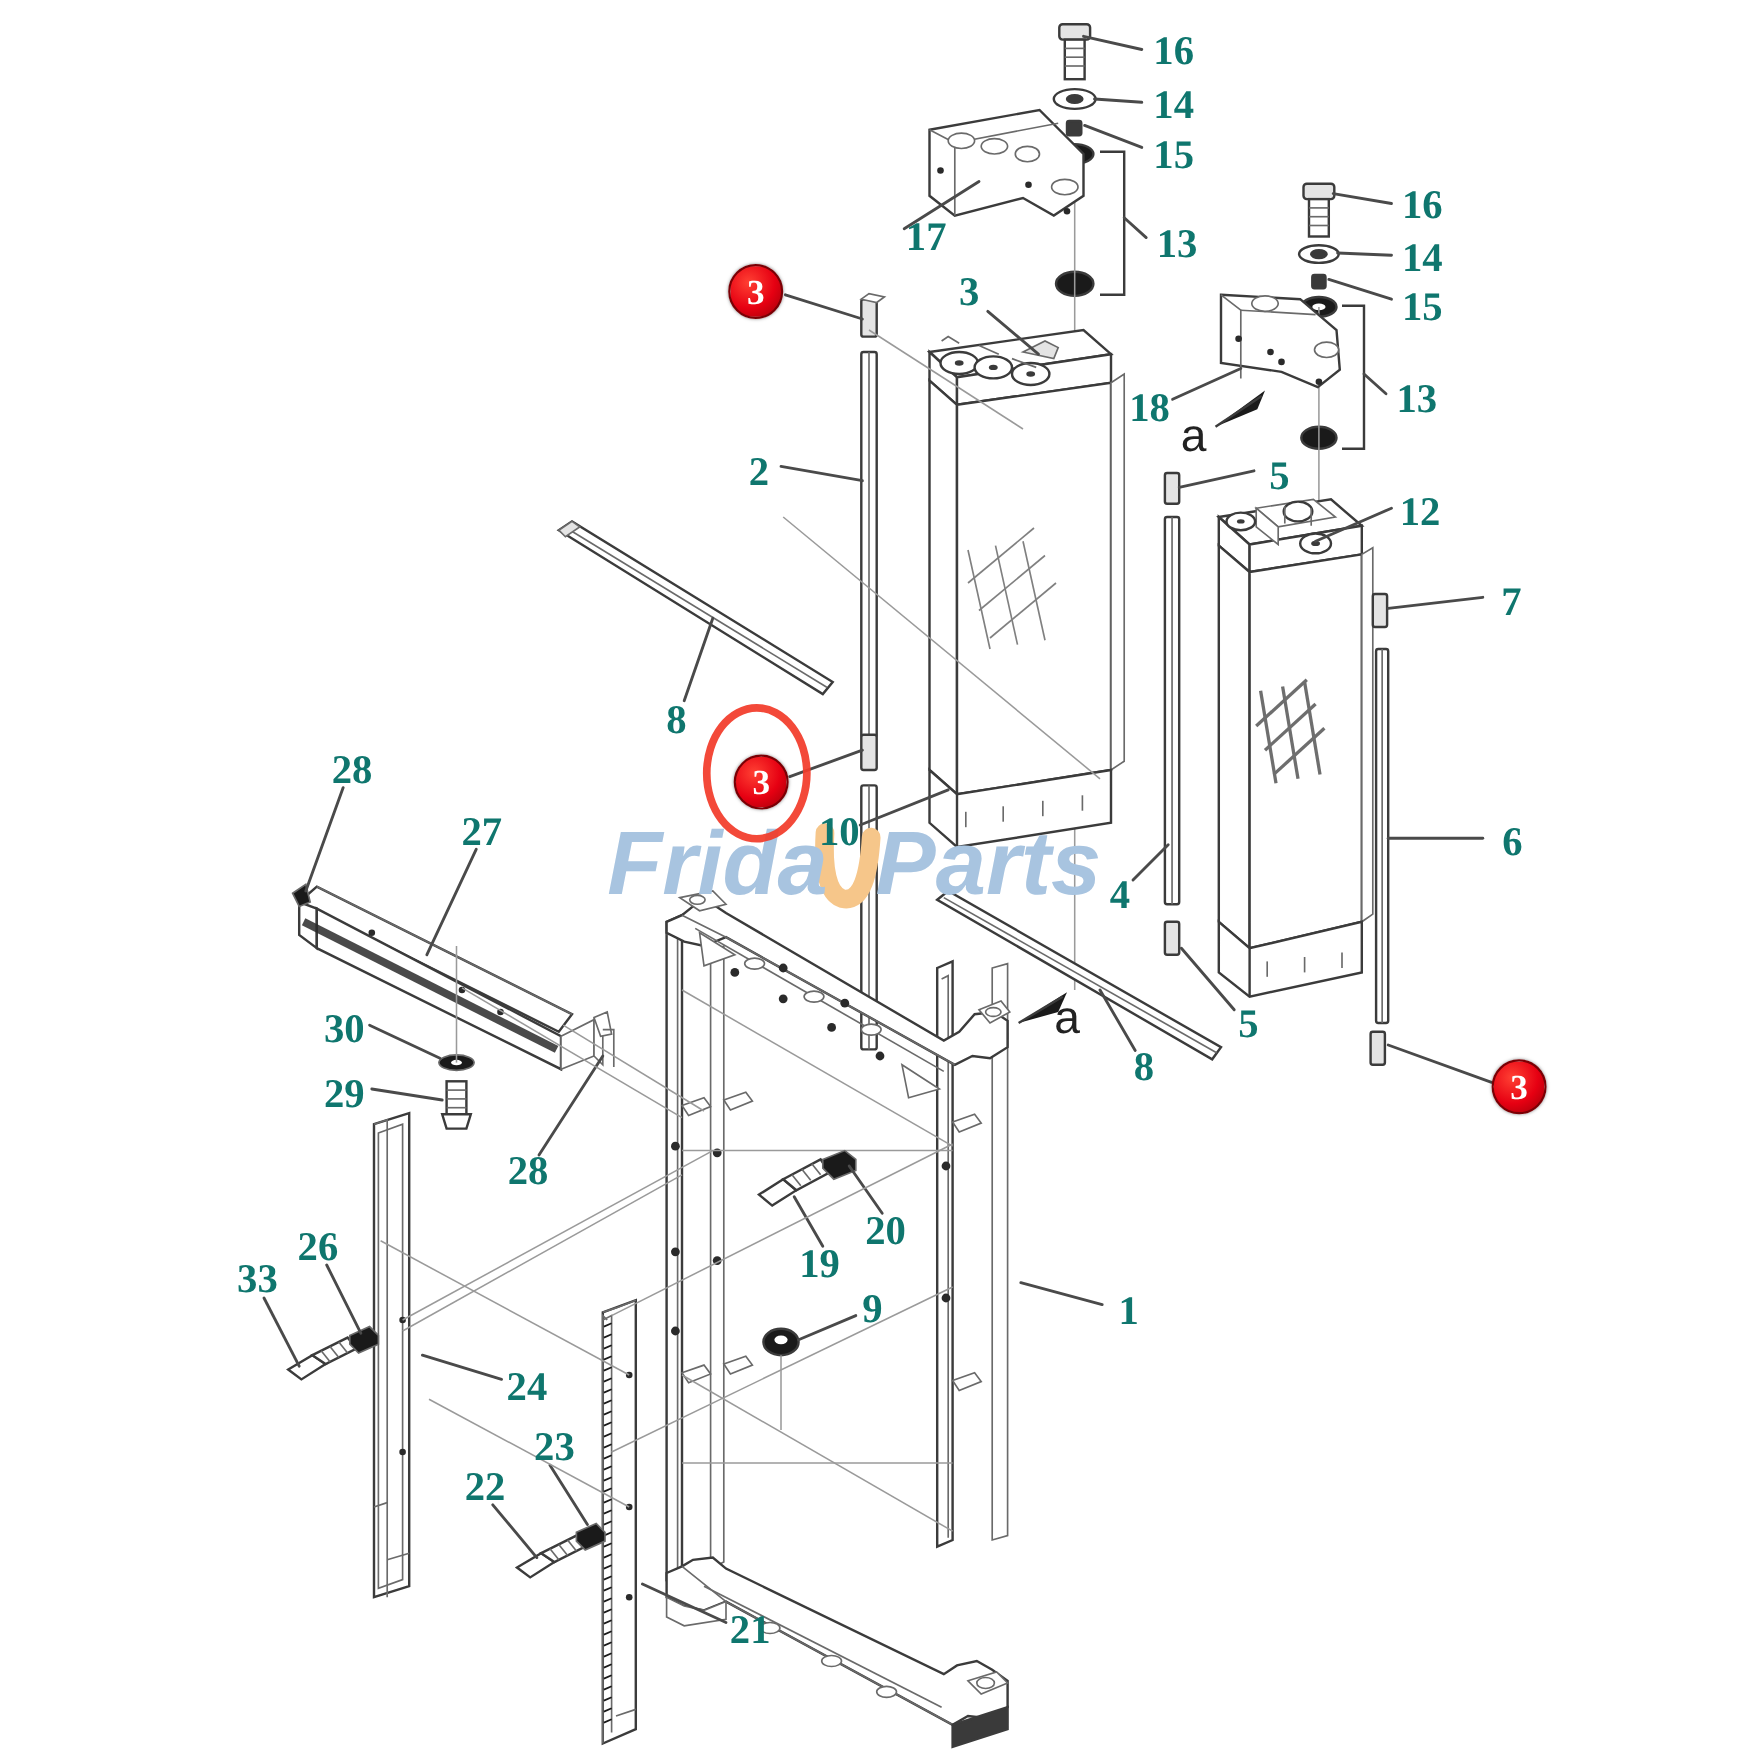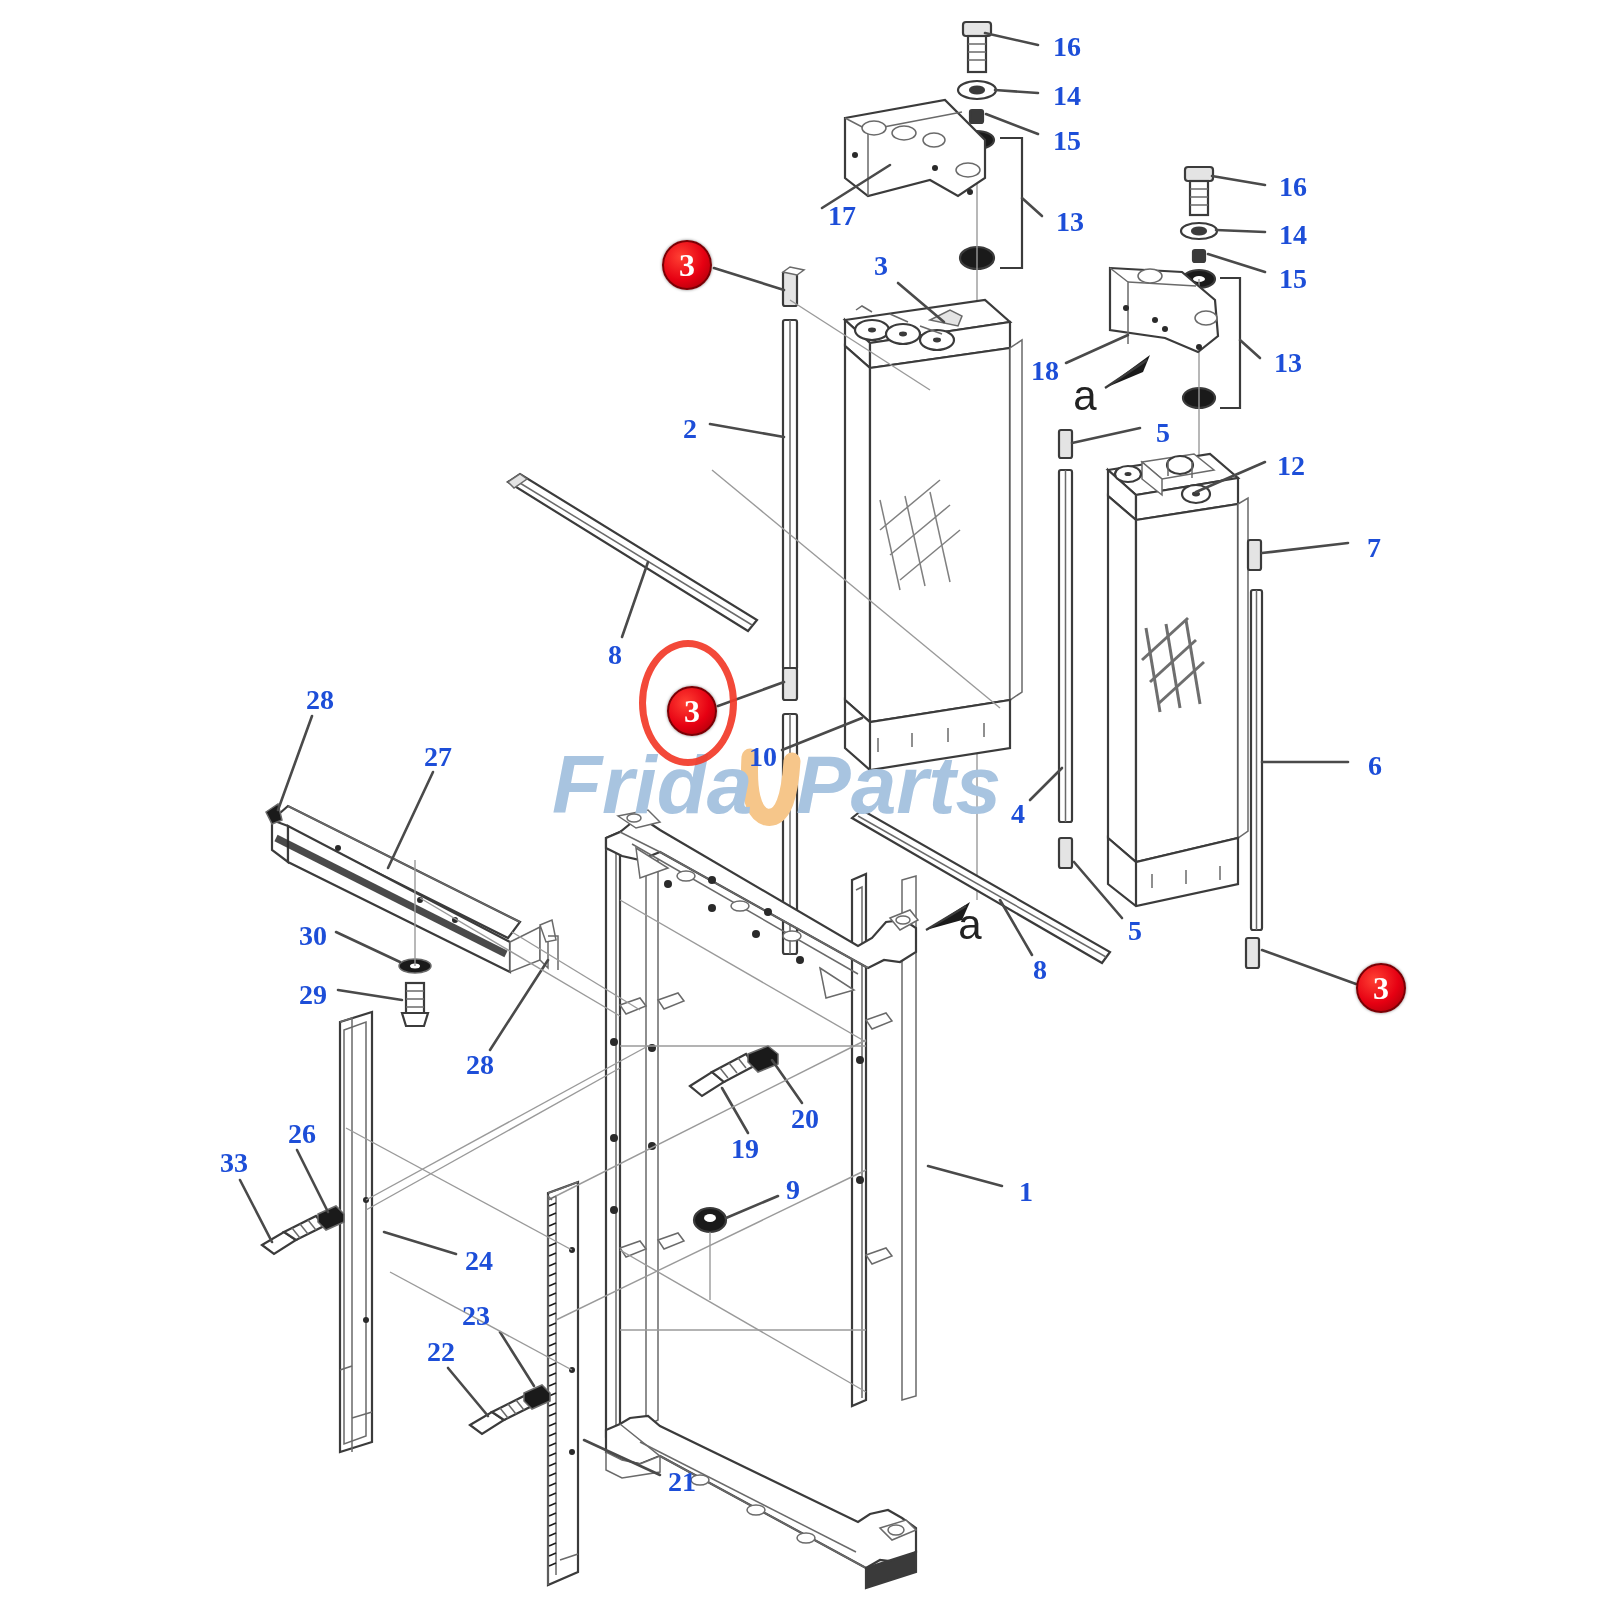--- a/index.html
+++ b/index.html
@@ -17,24 +17,24 @@
   }
   #art-layer, #label-layer {
     position: absolute;
     left: 0; top: 0;
     width: 1600px;
     height: 1600px;
   }
   #label-layer { pointer-events: none; }
   .callout {
     position: absolute;
-    color: #1d4ed8;
+    color: #0f766e;
     font-family: "Liberation Serif", "DejaVu Serif", serif;
     font-weight: bold;
-    font-size: 28px;
+    font-size: 37px;
     line-height: 1;
     transform: translate(-50%, -50%);
     white-space: nowrap;
     pointer-events: auto;
   }
   .subletter {
     position: absolute;
     color: #222222;
     font-family: "Liberation Sans", "DejaVu Sans", sans-serif;
     font-weight: normal;
@@ -622,26 +622,26 @@
       <div class="callout" style="left: 1018px; top: 814px;">4</div>
       <div class="callout" style="left: 320px; top: 700px;">28</div>
       <div class="callout" style="left: 438px; top: 757px;">27</div>
       <div class="callout" style="left: 1135px; top: 931px;">5</div>
       <div class="callout" style="left: 1040px; top: 970px;">8</div>
       <div class="callout" style="left: 313px; top: 936px;">30</div>
       <div class="callout" style="left: 313px; top: 995px;">29</div>
       <div class="callout" style="left: 480px; top: 1065px;">28</div>
       <div class="callout" style="left: 805px; top: 1119px; text-align: center;">20</div>
       <div class="callout" style="left: 745px; top: 1149px;">19</div>
-      <div class="callout" style="left: 289px; top: 1134px; margin-left: 13px;">26</div>
+      <div class="callout" style="left: 289px; top: 1134px;">26</div>
       <div class="callout" style="left: 234px; top: 1163px;">33</div>
       <div class="callout" style="left: 1026px; top: 1192px;">1</div>
       <div class="callout" style="left: 793px; top: 1190px;">9</div>
       <div class="callout" style="left: 479px; top: 1261px;">24</div>
-      <div class="callout" style="left: 476px; top: 1316px;">23</div>
+      <div class="callout" style="left: 504px; top: 1316px;">23</div>
       <div class="callout" style="left: 441px; top: 1352px;">22</div>
       <div class="callout" style="left: 682px; top: 1482px;">21</div>
       <div class="subletter" style="left: 1085px; top: 396px;">a</div>
       <div class="subletter" style="left: 970px; top: 925px;">a</div>
       <div class="badge" style="left: 687px; top: 265px;">3</div>
       <div class="badge-ring" style="left: 688px; top: 703px;"></div>
       <div class="badge" style="left: 692px; top: 711px;">3</div>
       <div class="badge" style="left: 1381px; top: 988px;">3</div>
     </div>
 

